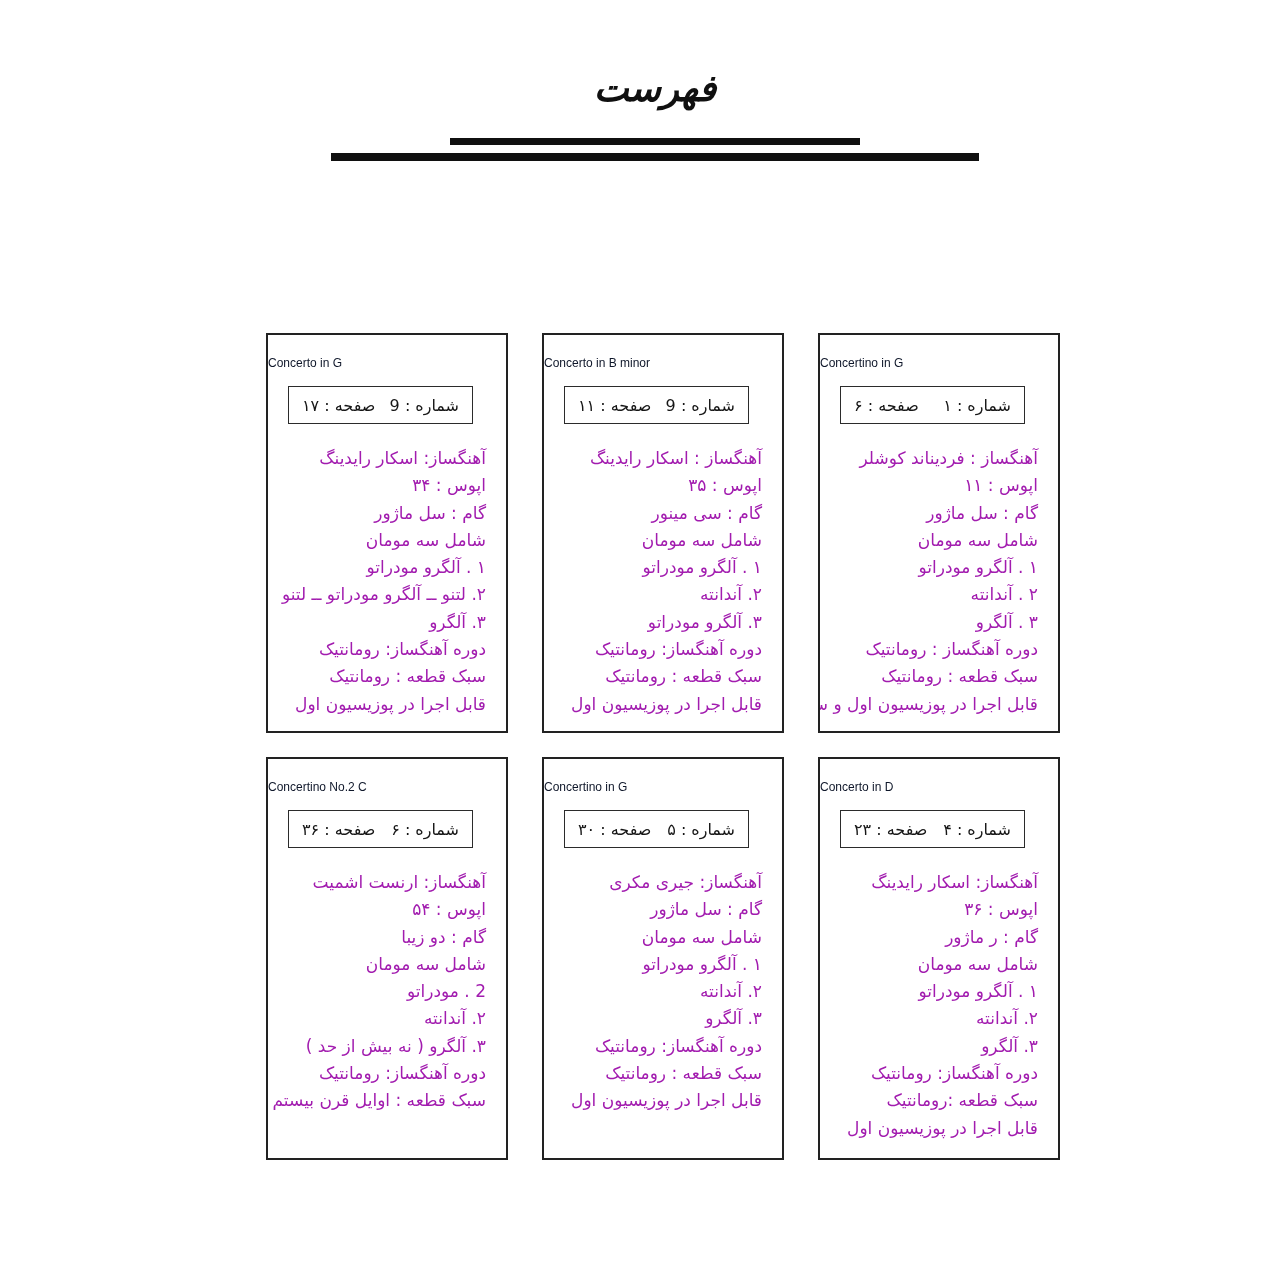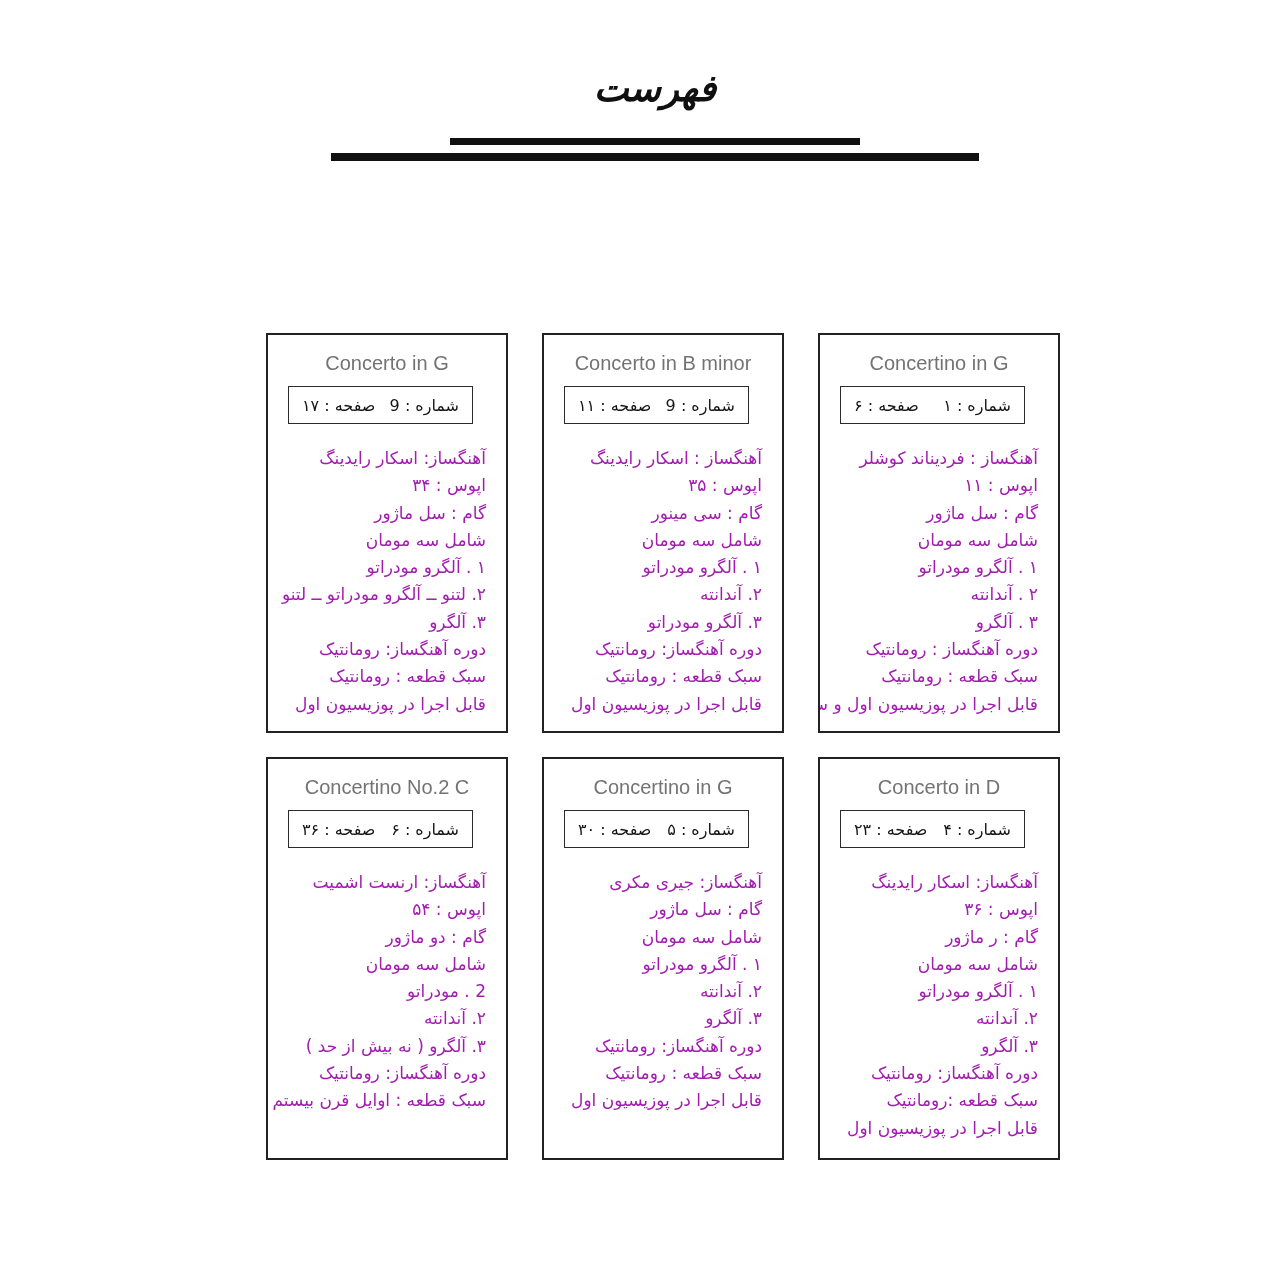--- a/index.html
+++ b/index.html
@@ -31,24 +31,23 @@
     column-gap:34px; row-gap:24px;
   }
   .card {
     box-sizing:border-box;
     border:2px solid #222222;
     background:#ffffff;
     overflow:hidden;
   }
   .card-title {
     margin-top:17px;
-    text-align:center;
-    font-size:20px;
+    font-size:12px;
     line-height:23px;
-    color:#737373;
+    color:#0f172a;
     font-family:"Liberation Sans","DejaVu Sans",sans-serif;
   }
   .num-box {
     box-sizing:border-box;
     width:185px; height:38px;
     margin:11px 0 0 20px;
     border:1.5px solid #2b2b2b;
     display:flex;
     direction:rtl;
     justify-content:space-between;
@@ -140,21 +139,21 @@
 
   <div class="card">
     <div class="card-title">Concertino No.2 C</div>
     <div class="num-box">
       <span>شماره : ۶</span>
       <span>صفحه : ۳۶</span>
     </div>
     <div class="card-lines">
         <div class="card-line">آهنگساز: ارنست اشمیت</div>
         <div class="card-line">اپوس : ۵۴</div>
-        <div class="card-line">گام : دو ماژور</div>
+        <div class="card-line">گام : دو زیبا</div>
         <div class="card-line">شامل سه مومان</div>
         <div class="card-line">2 . مودراتو</div>
         <div class="card-line">۲. آندانته</div>
         <div class="card-line">۳. آلگرو ( نه بیش از حد )</div>
         <div class="card-line">دوره آهنگساز: رومانتیک</div>
         <div class="card-line">سبک قطعه : اوایل قرن بیستم</div>
       </div>
   </div>
 
   <div class="card">

